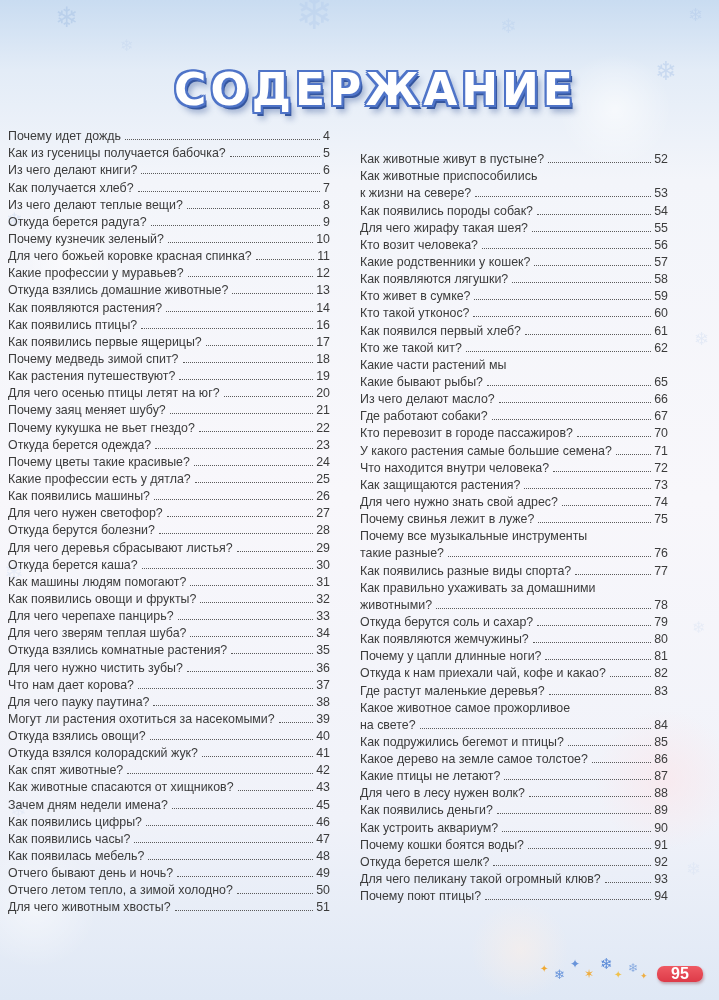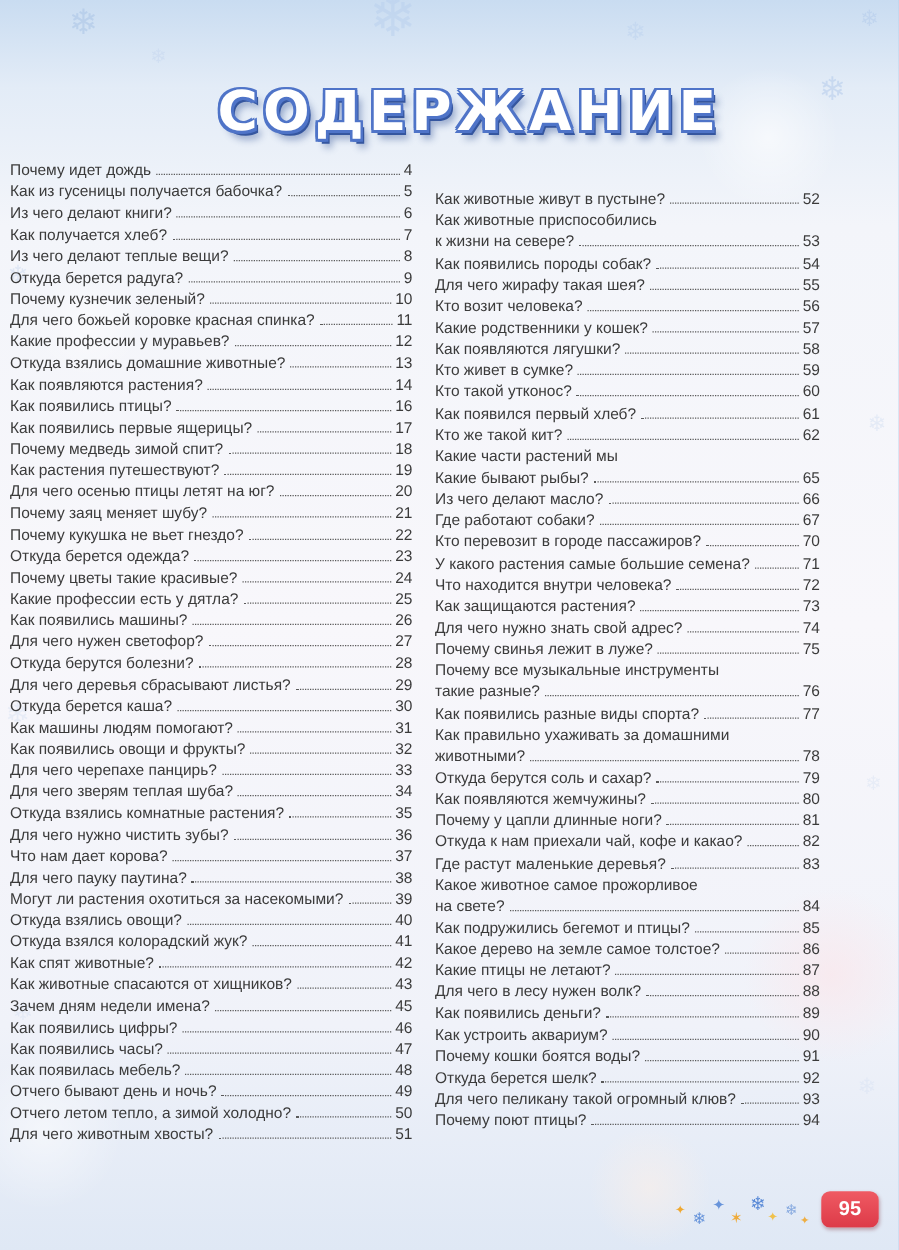--- a/index.html
+++ b/index.html
@@ -21,33 +21,33 @@
     text-align:center; font-size:44px; font-weight:bold; letter-spacing:4px;
     color:#ffffff;
     text-shadow:
       -2px -2px 0 #4f74c8, 2px -2px 0 #4f74c8, -2px 2px 0 #4f74c8, 2px 2px 0 #4f74c8,
       -2px 0 0 #4f74c8, 2px 0 0 #4f74c8, 0 -2px 0 #4f74c8, 0 2px 0 #4f74c8,
       3px 4px 0 #35569f, 5px 7px 6px rgba(54,84,150,.45);
     font-family:"DejaVu Sans", sans-serif;
   }
   .columns{
     position:absolute; top:126px; left:8px; width:664px;
-    display:flex; gap:18px;
+    display:flex; gap:30px;
   }
   .col{display:flex; flex-direction:column;}
   .col.left{width:322px;}
   .col.right{width:308px;margin-top:23px;}
   .entry{margin:0;}
   .line{display:flex; align-items:flex-end; height:17.15px; font-size:12.4px; color:#3b3b3b;}
   .line .label{white-space:nowrap;}
   .line .leader{flex:1; min-width:10px; border-bottom:1.6px dotted #5a5a5a; margin:0 3px 3px 4px;}
   .line .pg{white-space:nowrap;}
   .page-badge{
     position:absolute; right:16px; bottom:18px;
-    width:46px; height:29px; border-radius:7px;
+    width:46px; height:16px; border-radius:7px;
     background:linear-gradient(180deg,#ef5a63,#dd3a48);
     color:#fff; font-weight:bold; font-size:16px;
     display:flex; align-items:center; justify-content:center;
     box-shadow:1px 2px 3px rgba(120,40,50,.35);
   }
 </style>
 </head>
 <body>
 
 <div class="page">

